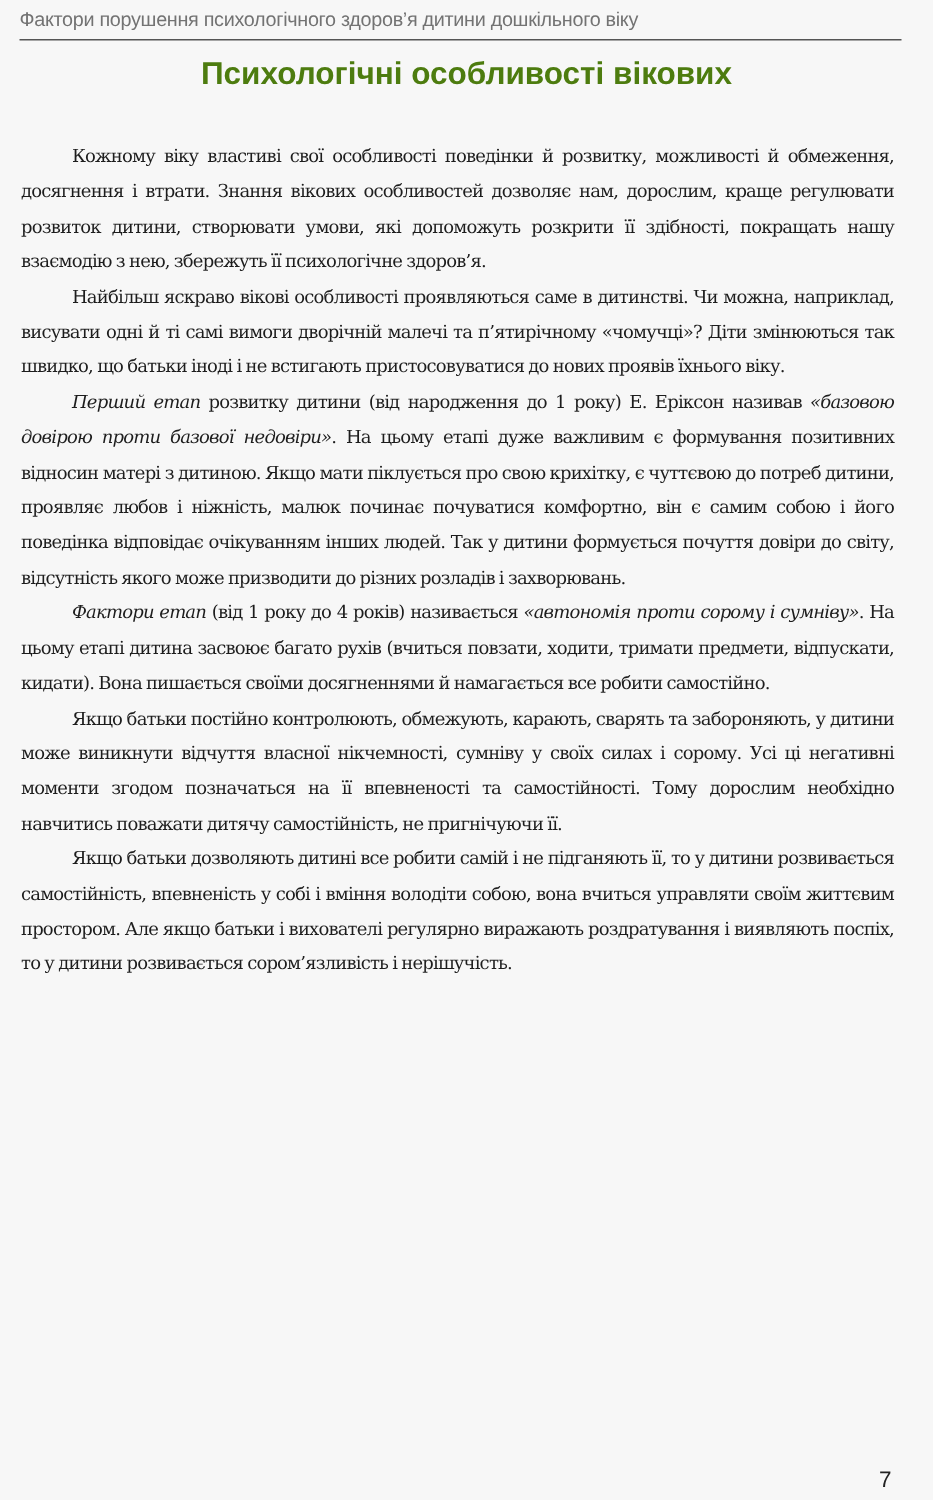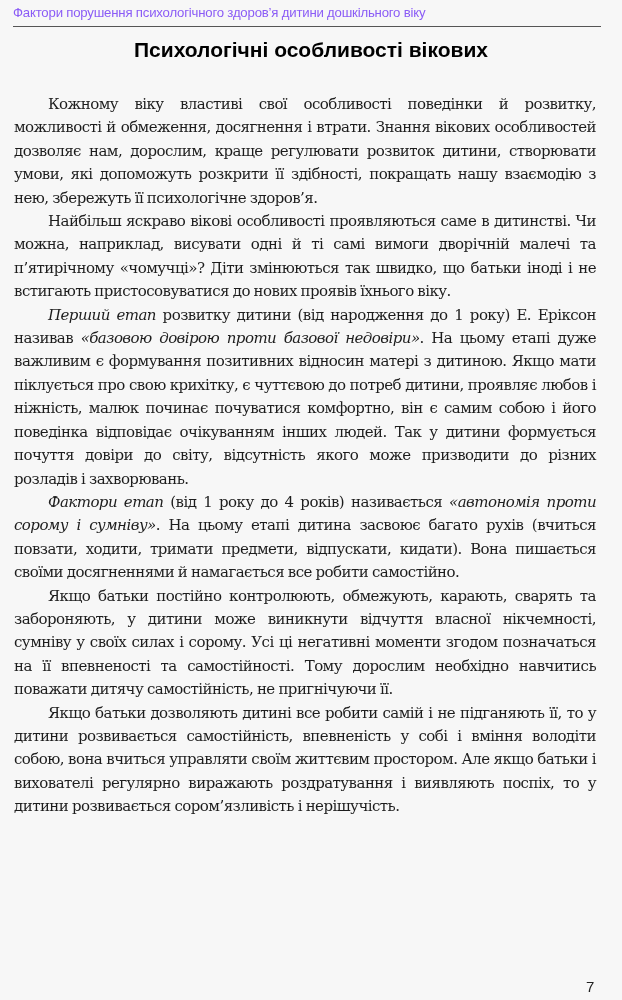--- a/index.html
+++ b/index.html
@@ -5,37 +5,37 @@
   html, body { margin: 0; padding: 0; }
   body {
     width: 622px; height: 1000px; overflow: hidden;
     background: #f7f7f7;
     color: #1d1d1d;
     position: relative;
   }
   .running-header {
     position: absolute; left: 13px; top: 5px; width: 588px;
     font-family: "Liberation Sans", sans-serif;
-    font-size: 13.2px; color: #8b5cf6;
+    font-size: 13.2px; color: #737373;
     letter-spacing: -0.2px;
   }
   .header-rule {
     position: absolute; left: 13px; top: 26px; width: 588px; height: 1px;
     background: #555;
   }
   .title {
     position: absolute; left: 0; top: 37px; width: 622px;
     text-align: center;
     font-family: "Liberation Sans", sans-serif;
-    font-weight: bold; font-size: 21px; line-height: 26px; color: #000000;
+    font-weight: bold; font-size: 21px; line-height: 26px; color: #4d7c0f;
   }
   .body-text {
     position: absolute; left: 14px; top: 93px; width: 582px;
     font-family: "DejaVu Serif", serif;
-    font-size: 15px; line-height: 23.4px;
+    font-size: 12px; line-height: 23.4px;
     text-align: justify;
     letter-spacing: -0.55px;
     word-spacing: -0.5px;
   }
   .body-text p { margin: 0; text-indent: 34px; }
   .body-text .it { font-style: italic; }
   .body-text .bi { font-style: italic; font-weight: bold; }
   .page-number {
     position: absolute; left: 586px; top: 978px;
     font-family: "Liberation Sans", sans-serif;

